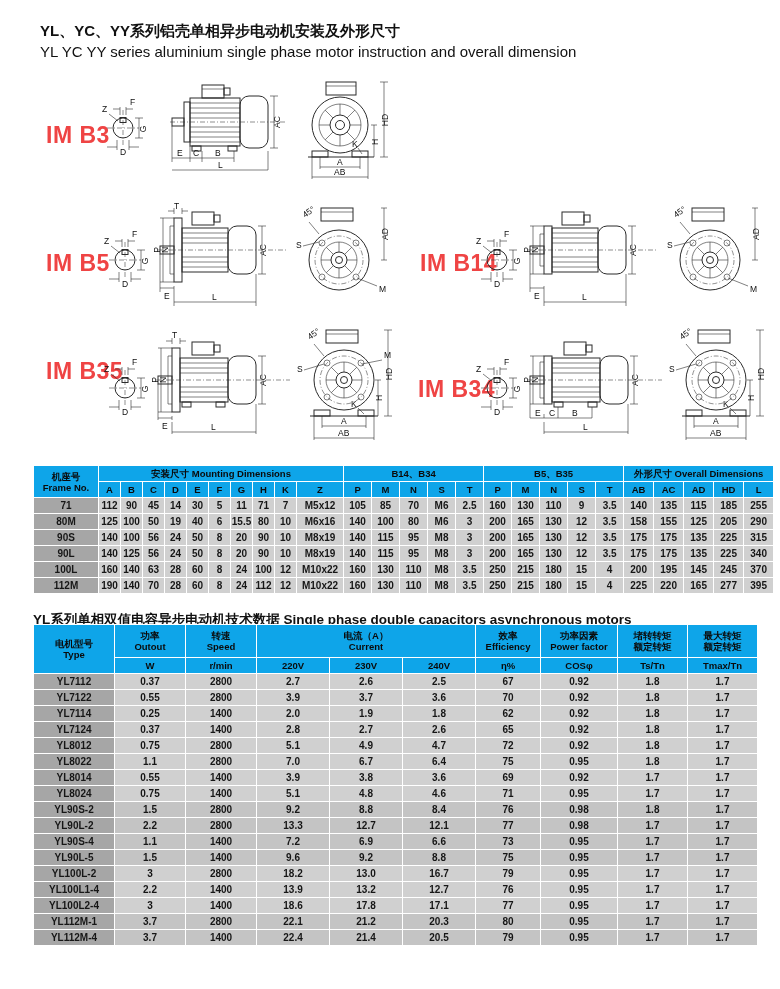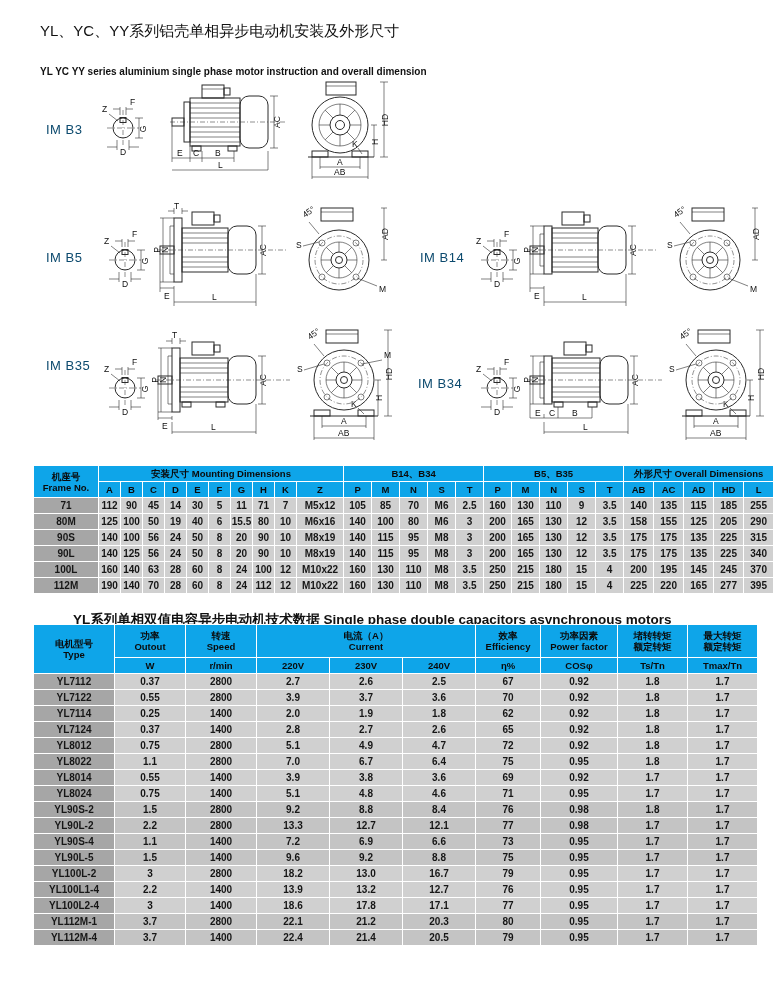--- a/index.html
+++ b/index.html
@@ -1,45 +1,45 @@
 <!DOCTYPE html>
 <html><head>
 <meta charset="utf-8">
 <style>
   * { box-sizing:border-box; margin:0; padding:0; }
   html,body { width:780px; height:989px; }
   body { position:relative; background:#fff; color:#111;
          font-family:"Liberation Sans","DejaVu Sans",sans-serif; overflow:hidden; }
 
   .title-block { position:absolute; left:40px; top:20px; }
-  .title-zh { font-size:15px; font-weight:normal; line-height:21px; }
-  .title-en { font-size:10px; font-weight:bold; line-height:21px;margin-top:20px; }
-
-  .dg-label { position:absolute; font-size:13px; font-weight:normal; color:#0c4a6e; letter-spacing:0.5px; }
+  .title-zh { font-size:15px; font-weight:bold; line-height:21px; }
+  .title-en { font-size:15px; font-weight:normal; line-height:21px; }
+
+  .dg-label { position:absolute; font-size:23px; font-weight:bold; color:#ef4444; letter-spacing:0.5px; }
   .dg { position:absolute; }
   svg { overflow:visible; display:block; }
   .ln  { fill:none; stroke:#2b2b2b; stroke-width:1; }
   .thin{ fill:none; stroke:#2b2b2b; stroke-width:0.6; }
   .cl  { fill:none; stroke:#444; stroke-width:0.6; stroke-dasharray:5 2 1 2; }
   text.dl { font-size:8.5px; fill:#0d0d0d; font-family:"Liberation Sans","DejaVu Sans",sans-serif; }
 
   table.t { position:absolute; border-collapse:separate; border-spacing:1px; background:#fff; table-layout:fixed; }
   table.t th { background:#0ea5e9; color:#0b0b0b; font-size:9.5px; font-weight:bold;
                white-space:pre-line; line-height:11px; padding:2px 1px; text-align:center; vertical-align:middle; }
   table.t td { background:#d0d0d0; color:#161616; font-size:10px; font-weight:bold;
                text-align:center; vertical-align:middle; line-height:13px; padding:1px 0; }
   table.t td.rh { background:#a6a6a6; }
   #dim-table  { left:33px; top:465px; width:714px; }
   #dim-table td { height:14px; }
   #spec-table { left:33px; top:624px; width:714px; }
   #spec-table td { height:14px; }
   #spec-table thead tr:first-child th { padding:5px 1px; }
   #spec-table tbody tr:nth-child(n+9):nth-child(-n+12) td:not(.rh),
   #spec-table tbody tr:nth-child(n+16) td:not(.rh) { background:#c4c4c4; }
-  .spec-title { position:absolute; left:33px; top:611px; font-size:13.5px; font-weight:bold;margin-left:40px; }
+  .spec-title { position:absolute; left:33px; top:611px; font-size:13.5px; font-weight:bold; }
 </style>
 </head>
 <body>
 
 <div class="title-block">
   <div class="title-zh">YL、YC、YY系列铝壳单相异步电动机安装及外形尺寸</div>
   <div class="title-en">YL YC YY series aluminium single phase motor instruction and overall dimension</div>
 </div>
 
 <div class="dg-label" style="left:46px;top:122px">IM B3</div>

